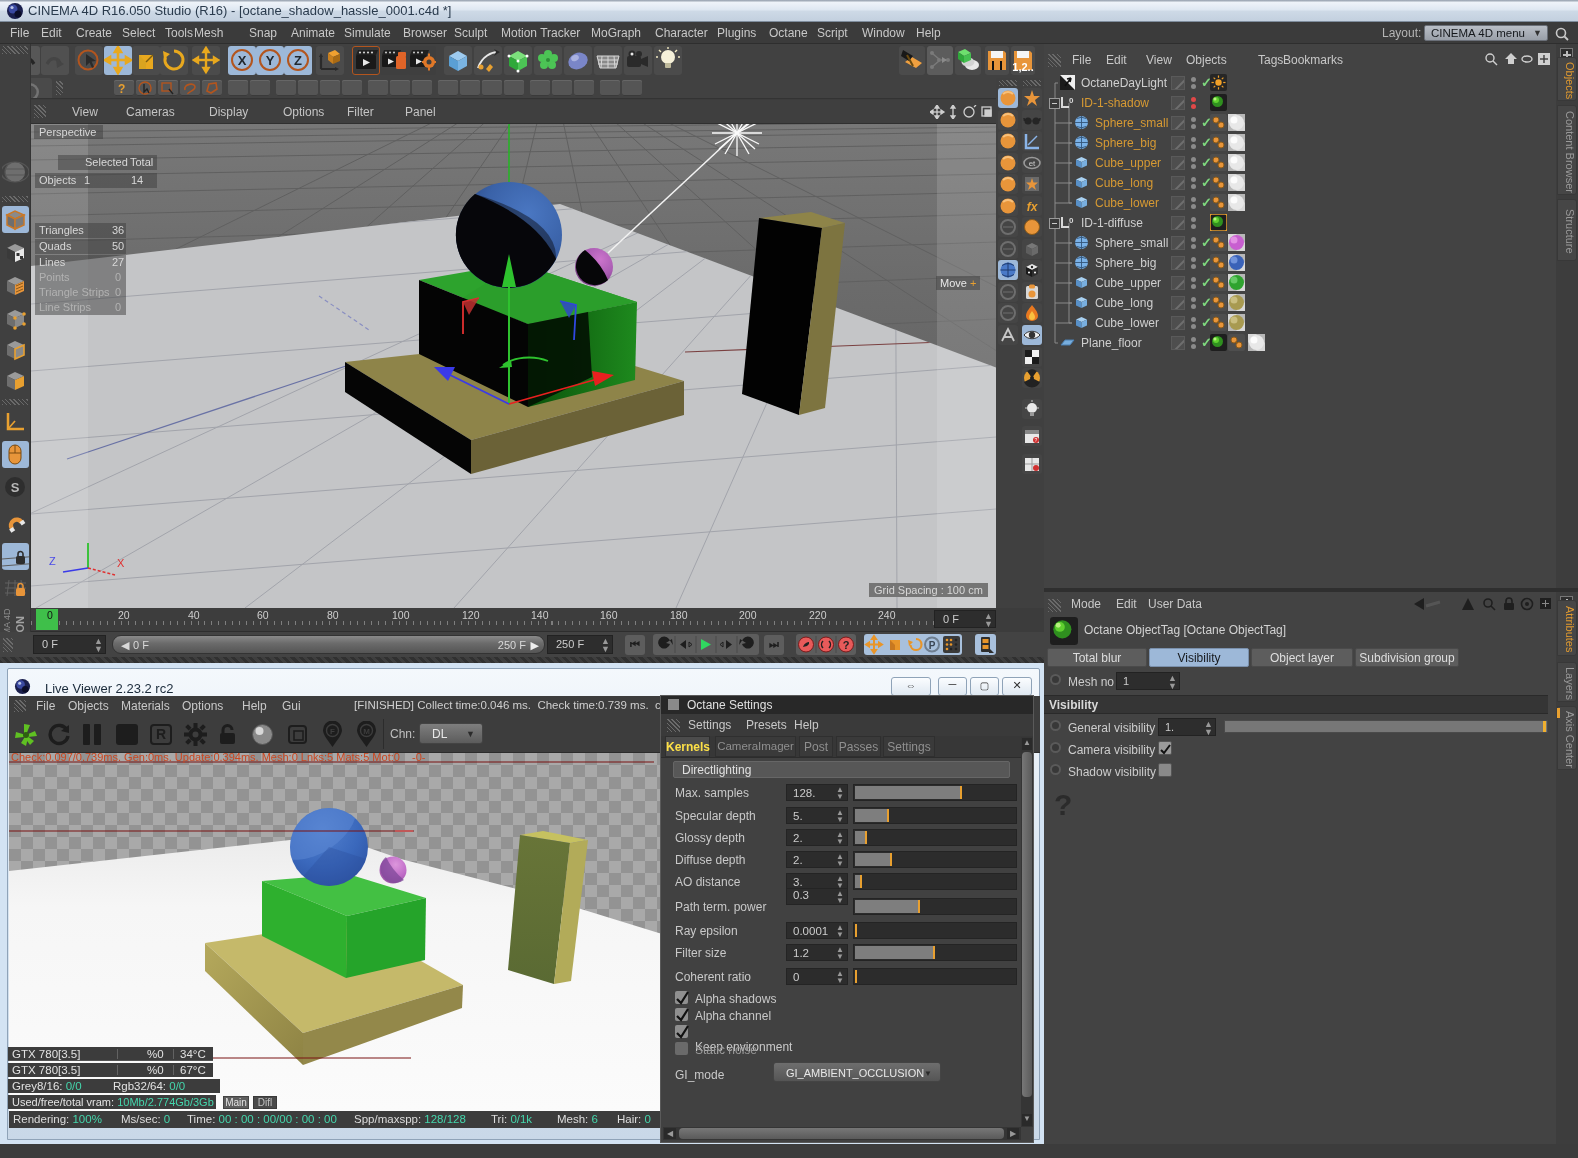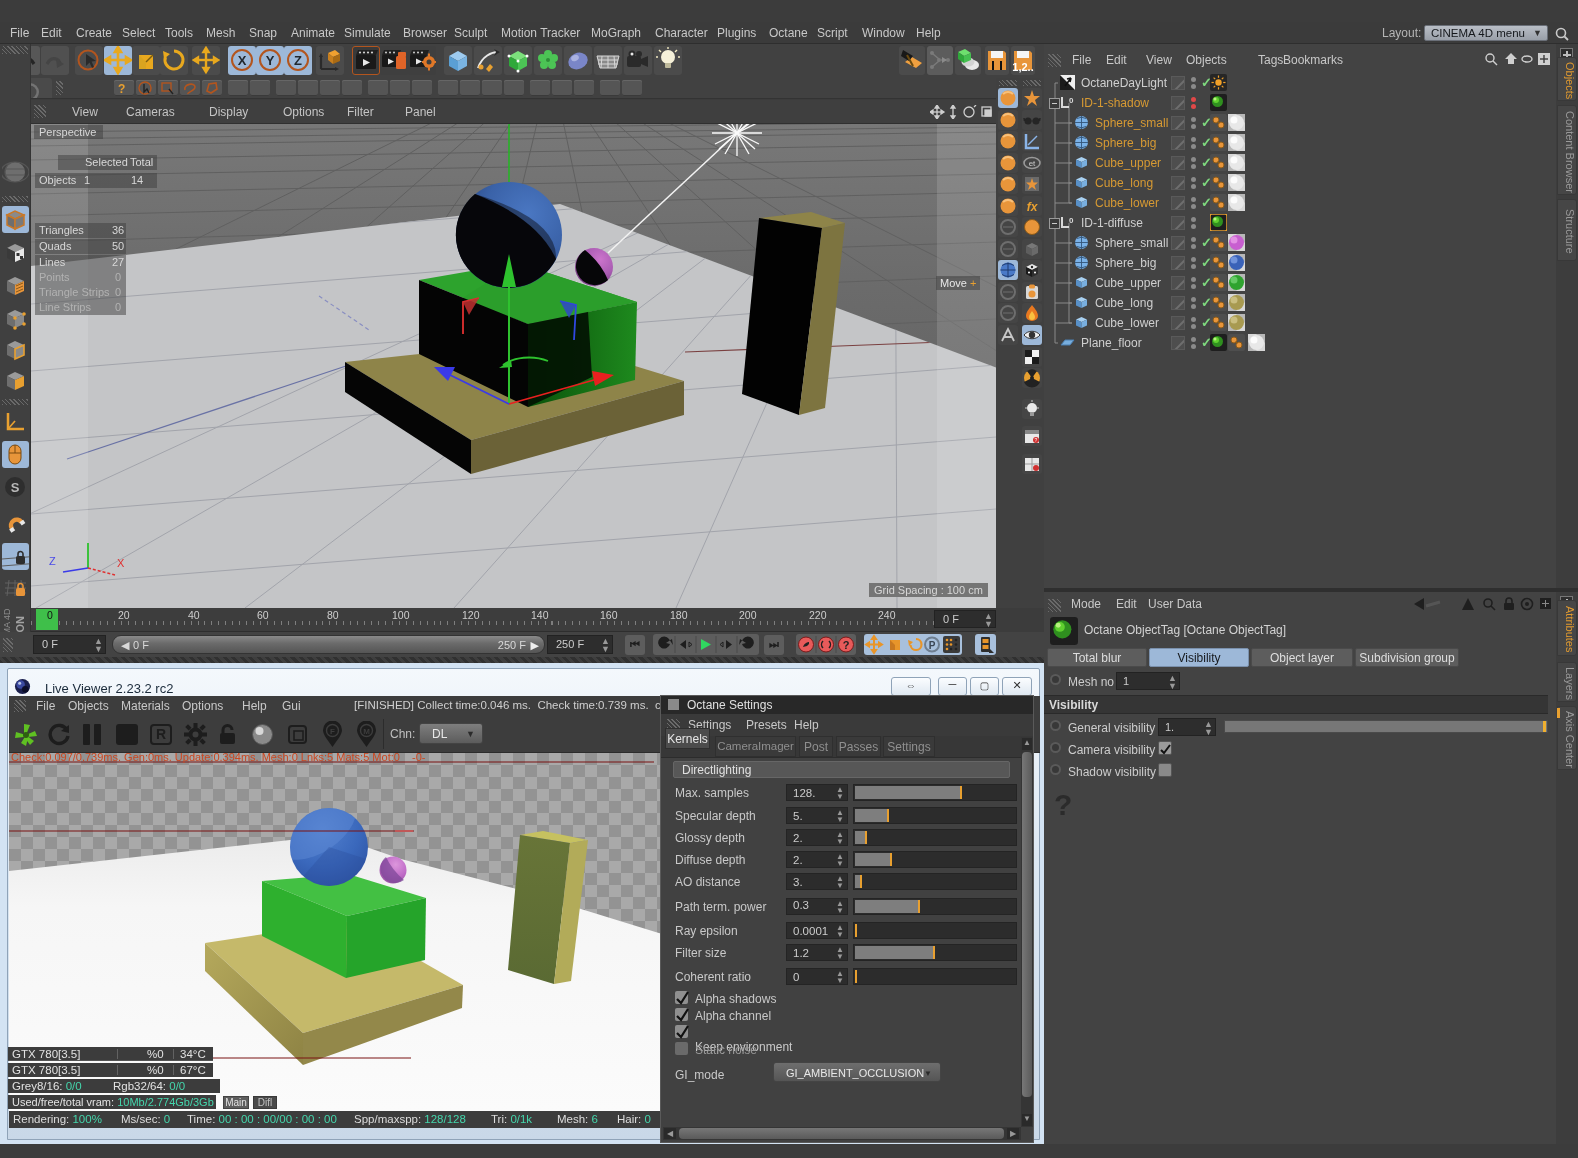--- a/index.html
+++ b/index.html
@@ -96,28 +96,37 @@
   .oslide .fill { position:absolute; left:1px; top:1px; height:13px; background:#7e7e7e; }
   .oslide .tick { position:absolute; top:1px; width:2px; height:13px; background:#e8a030; }
   .ocheck { position:absolute; left:14px; width:13px; height:13px; background:#8f8f8f; border-radius:2px; }
   
   #statusbar { left:0; top:1144px; width:1578px; height:14px; background:#3a3a3a; color:#bdbdbd; font-size:11px; }
 </style>
 </head>
 <body>
 <div id="root">
 
+<div class="abs" id="titlebar">
+  <svg class="abs" style="left:6px;top:2px" width="18" height="18" viewBox="0 0 18 18">
+    <circle cx="9" cy="9" r="8" fill="#1a1f4d"></circle>
+        <circle cx="7" cy="7" r="4.5" fill="#3a49a0"></circle>
+    <circle cx="12" cy="12" r="3.5" fill="#0b0d28"></circle>
+        <circle cx="6" cy="5.5" r="1.6" fill="#b9c4e8"></circle>
+  </svg>
+  <div class="t">CINEMA 4D R16.050 Studio (R16) - [octane_shadow_hassle_0001.c4d *]</div>
+</div>
 
 <div class="abs" id="menubar">
   <span style="left:10px">File</span>
       <span style="left:41px">Edit</span>
       <span style="left:76px">Create</span>
   <span style="left:122px">Select</span>
       <span style="left:165px">Tools</span>
-      <span style="left:206px">Mesh</span>
+      <span style="left:194px">Mesh</span>
   <span style="left:249px">Snap</span>
       <span style="left:291px">Animate</span>
       <span style="left:344px">Simulate</span>
   <span style="left:403px">Browser</span>
       <span style="left:454px">Sculpt</span>
       <span style="left:501px">Motion Tracker</span>
   <span style="left:591px">MoGraph</span>
       <span style="left:655px">Character</span>
       <span style="left:717px">Plugins</span>
   <span style="left:769px">Octane</span>
@@ -1542,21 +1551,21 @@
         <div class="abs" style="left:7px;top:3px;width:11px;height:11px;background:#8a8a8a"></div>
     <span style="position:absolute;left:26px;top:2px">Octane Settings</span>
       </div>
   <div id="octmenu">
         <div class="abs handle" style="left:6px;top:5px;width:13px;height:13px"></div>
     <span style="left:27px">Settings</span>
         <span style="left:85px">Presets</span>
         <span style="left:133px">Help</span>
       </div>
   <div class="abs" style="left:0;top:40px;width:372px;height:22px;background:#373737;border-bottom:1px solid #2c2c2c"></div>
-  <div class="octab" style="left:4px;width:45px;background:#4c4c4c;color:#e5e5e5;font-weight:normal;top:32px;padding-top:3px">Kernels</div>
+  <div class="octab" style="left:4px;width:45px;background:#4c4c4c;color:#fde047;font-weight:bold;top:40px;padding-top:3px">Kernels</div>
   <div class="octab" style="left:54px;width:81px;top:40px;padding-top:3px;font-size:11.5px">CameraImager</div>
   <div class="octab" style="left:138px;width:34px;top:40px;padding-top:3px">Post</div>
   <div class="octab" style="left:175px;width:45px;top:40px;padding-top:3px">Passes</div>
   <div class="octab" style="left:222px;width:52px;top:40px;padding-top:3px">Settings</div>
   <div class="abs" style="left:12px;top:65px;width:337px;height:17px;background:#575757;border:1px solid #666;border-radius:2px">
     <span style="position:absolute;left:8px;top:1px;font-size:12px;color:#e0e0e0">Directlighting</span>
       </div>
   <div class="orowl" style="top:90px">Max. samples</div>
   <div class="onum" style="top:88px;padding-top:2px">128.<span class="ar" style="position:absolute;right:3px;top:1px;color:#999;font-size:8px;line-height:7px">▲<br>▼</span></div>
   <div class="oslide" style="top:88px">
@@ -1581,21 +1590,21 @@
         <div class="fill" style="width:36px"></div>
         <div class="tick" style="left:36px"></div>
       </div>
   <div class="orowl" style="top:179px">AO distance</div>
   <div class="onum" style="top:177px;padding-top:2px">3.<span class="ar" style="position:absolute;right:3px;top:1px;color:#999;font-size:8px;line-height:7px">▲<br>▼</span></div>
   <div class="oslide" style="top:177px">
         <div class="fill" style="width:6px"></div>
         <div class="tick" style="left:6px"></div>
       </div>
   <div class="orowl" style="top:204px">Path term. power</div>
-  <div class="onum" style="top:202px;padding-top:0">0.3<span class="ar" style="position:absolute;right:3px;top:1px;color:#999;font-size:8px;line-height:7px">▲<br>▼</span></div>
+  <div class="onum" style="top:192px;padding-top:0">0.3<span class="ar" style="position:absolute;right:3px;top:1px;color:#999;font-size:8px;line-height:7px">▲<br>▼</span></div>
   <div class="oslide" style="top:202px">
         <div class="fill" style="width:64px"></div>
         <div class="tick" style="left:64px"></div>
       </div>
   <div class="orowl" style="top:228px">Ray epsilon</div>
   <div class="onum" style="top:226px;padding-top:2px">0.0001<span class="ar" style="position:absolute;right:3px;top:1px;color:#999;font-size:8px;line-height:7px">▲<br>▼</span></div>
   <div class="oslide" style="top:226px">
         <div class="tick" style="left:1px"></div>
       </div>
   <div class="orowl" style="top:250px">Filter size</div>

